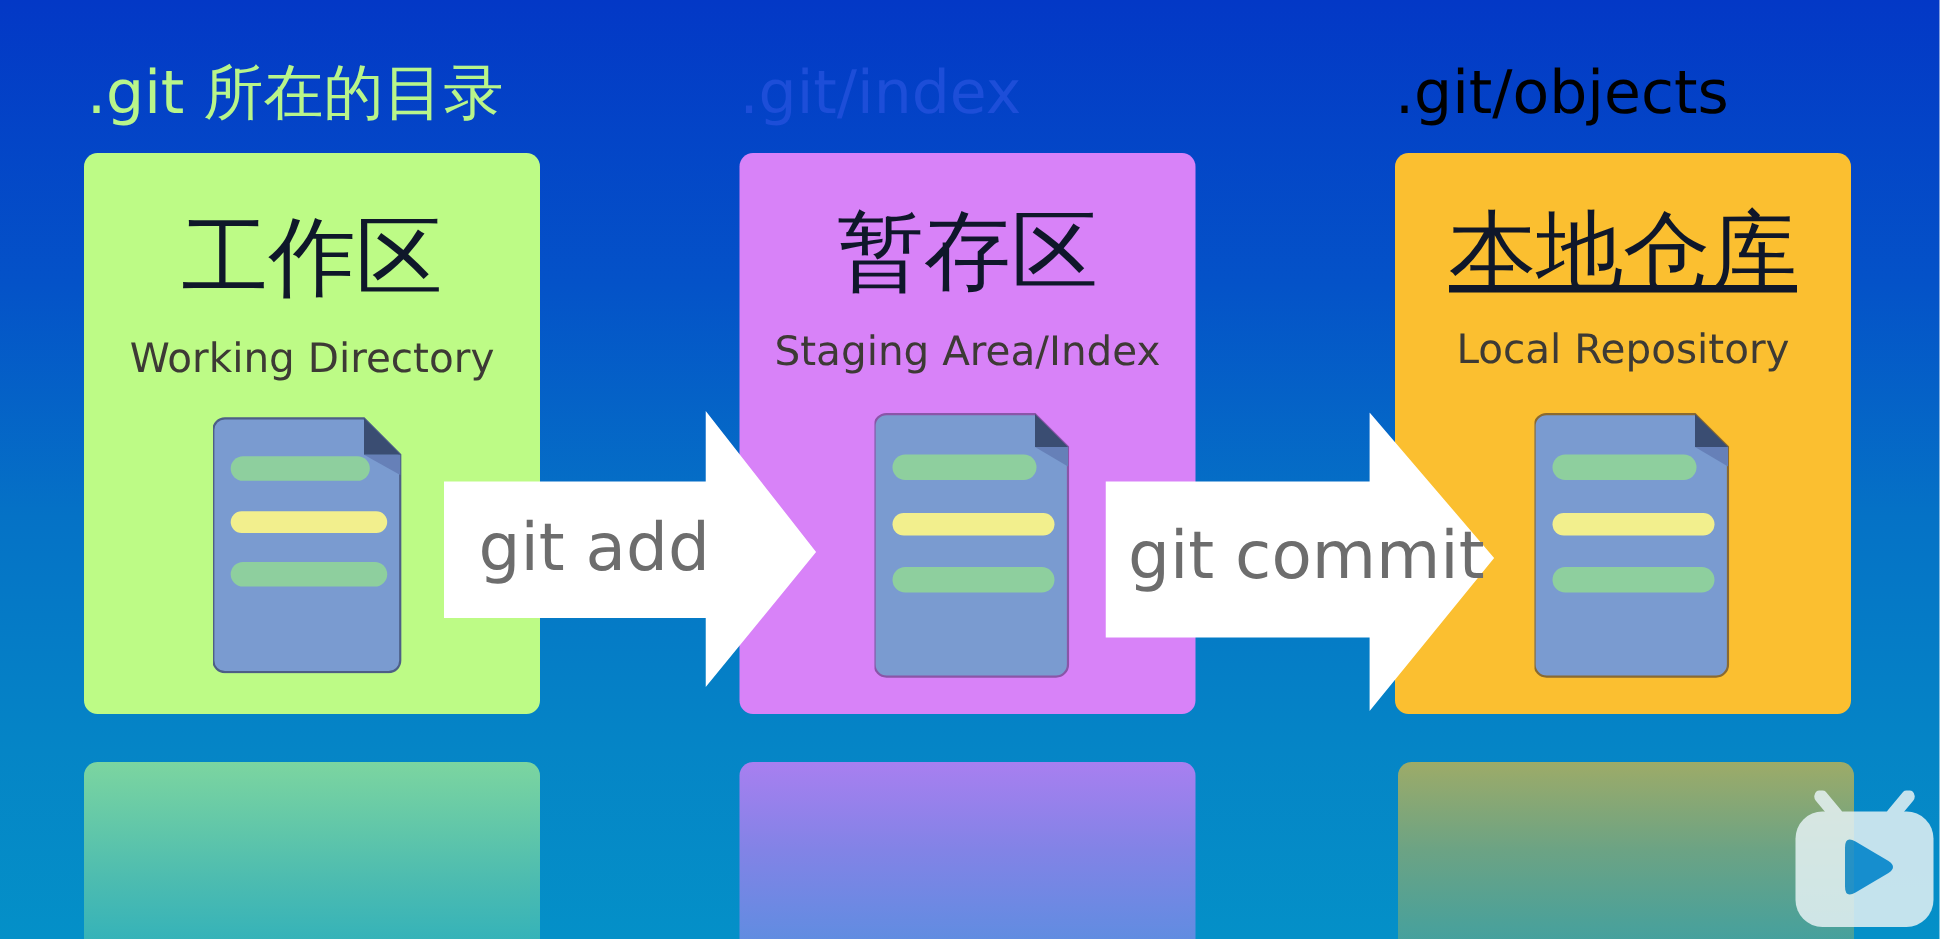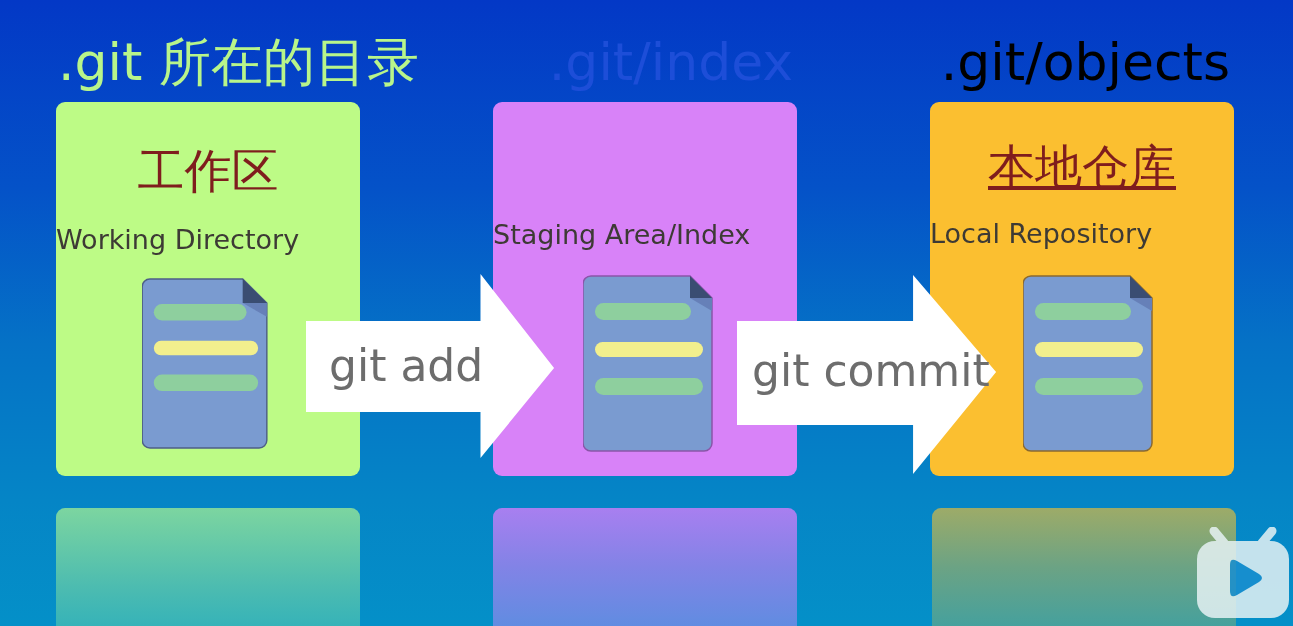--- a/index.html
+++ b/index.html
@@ -5,51 +5,51 @@
   * { box-sizing: border-box; margin: 0; padding: 0; }
   html, body { width: 1293px; height: 626px; overflow: hidden; }
   body {
     position: relative;
     font-family: "DejaVu Sans", "Liberation Sans", sans-serif;
     background: linear-gradient(180deg, #0338c6 0%, #0452c8 30%, #0572c6 55%, #0585c6 80%, #0490c8 100%);
   }
   .caption {
     position: absolute;
     top: 36px;
-    font-size: 52px;
+    font-size: 40px;
     line-height: 52px;
     white-space: nowrap;
-    text-align: right;
+    text-align: left;
   }
   .cap-green { color: #b8f58a; left: 58px; width: 305px; }
   .cap-purple { color: #1d4ed8; left: 493px; width: 300px; }
   .cap-yellow { color: #000000; left: 930px; width: 300px; }
 
   .box {
     position: absolute;
     top: 102px;
     height: 374px;
     border-radius: 9px;
   }
   .box-green { left: 56px; width: 304px; background: #bdfb86; }
   .box-purple { left: 493px; width: 304px; background: #d882f8; }
   .box-yellow { left: 930px; width: 304px; background: #fbbf30; }
 
   .box-title {
     position: absolute;
     left: 0; right: 0;
     text-align: center;
-    font-size: 47px;
+    font-size: 58px;
     line-height: 70px;
-    color: #7f1d1d;
+    color: #0f172a;
   }
   .box-sub {
     position: absolute;
     left: 0; right: 0;
-    text-align: left;
+    text-align: center;
     font-size: 27px;
     line-height: 36px;
     color: #3d3a35;
     white-space: nowrap;
   }
   .box-green .box-title { top: 34px; }
   .box-green .box-sub { top: 120px; }
   .box-purple .box-title { top: 30px; }
   .box-purple .box-sub { top: 115px; }
   .box-yellow .box-title { top: 30px; text-decoration: underline; }
@@ -66,21 +66,21 @@
   .reflect-yellow { left: 932px; width: 304px; background: linear-gradient(180deg, #9dab68 0%, #6ca384 45%, #3ea0a2 100%); }
 
   .doc { position: absolute; width: 130px; height: 177px; }
   .doc-green { left: 142px; top: 278px; width: 126px; height: 171px; }
   .doc-purple { left: 583px; top: 275px; }
   .doc-yellow { left: 1023px; top: 275px; }
   .doc svg { width: 100%; height: 100%; display: block; }
 
   .arrow { position: absolute; }
   .arrow svg { display: block; width: 100%; height: 100%; }
-  .arrow-add { left: 291px; top: 274px; width: 264px; height: 185px; padding-left: 15px; }
+  .arrow-add { left: 281px; top: 274px; width: 264px; height: 185px; padding-left: 15px; }
   .arrow-commit { left: 737px; top: 275px; width: 260px; height: 200px; }
   .arrow-label {
     position: absolute;
     font-size: 44px;
     line-height: 56px;
     color: #6d6d6d;
     white-space: nowrap;
   }
   .arrow-add .arrow-label { left: 38px; top: 64px; }
   .arrow-commit .arrow-label { left: 15px; top: 68px; }
@@ -98,20 +98,21 @@
 
 <div class="caption cap-green">.git 所在的目录</div>
 <div class="caption cap-purple">.git/index</div>
 <div class="caption cap-yellow">.git/objects</div>
 
 <div class="box box-green">
   <div class="box-title">工作区</div>
   <div class="box-sub">Working Directory</div>
 </div>
 <div class="box box-purple">
+  <div class="box-title">暂存区</div>
   <div class="box-sub">Staging Area/Index</div>
 </div>
 <div class="box box-yellow">
   <div class="box-title">本地仓库</div>
   <div class="box-sub">Local Repository</div>
 </div>
 
 <div class="reflect reflect-green"></div>
 <div class="reflect reflect-purple"></div>
 <div class="reflect reflect-yellow"></div>

